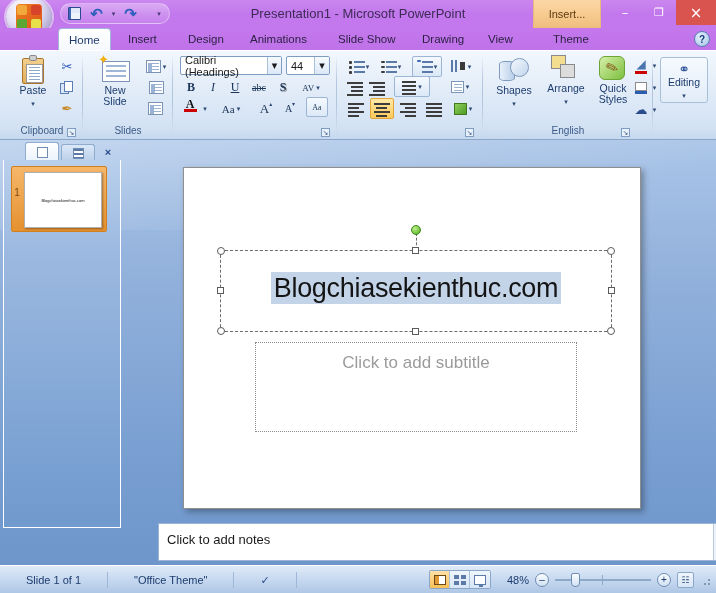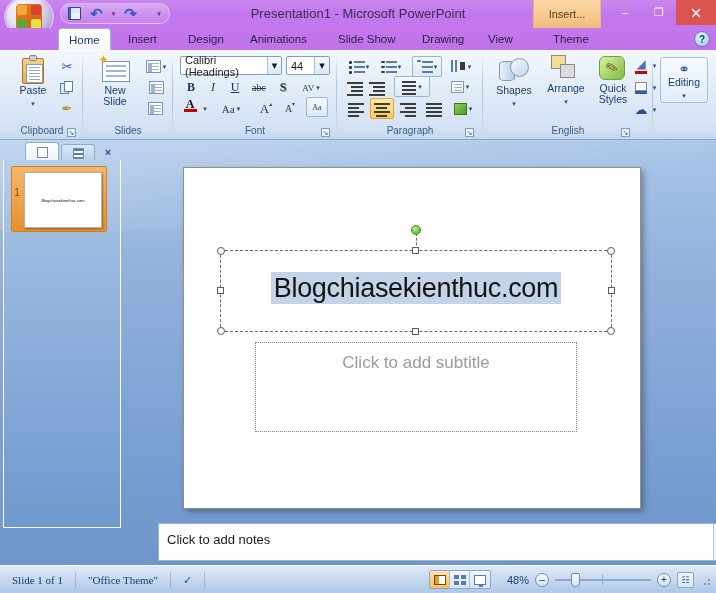--- a/index.html
+++ b/index.html
@@ -296,22 +296,22 @@
   .sb-arrow.up { top:0; }
   .sb-arrow.dn { bottom:0; }
 
   
   .statusbar {
     position:absolute; left:0; top:565px; width:716px; height:28px;
     background:linear-gradient(180deg,#dfeaf7 0%,#c4d7ef 55%,#aec7e5 100%);
     border-top:1px solid #ffffff;
     display:flex; align-items:center;
   }
-  .sb-item { font-size:11px; color:#1d3c6e; padding:0 12px; height:18px; line-height:18px;
-    display:flex; align-items:center; gap:5px;font-family:Liberation Serif, serif; }
+  .sb-item { font-size:11px; color:#1d3c6e; padding:0 26px; height:18px; line-height:18px;
+    display:flex; align-items:center; gap:5px; }
   .sb-sep { width:1px; height:16px; background:#9fb7d6; }
   .spell-ico { font-size:11px; color:#2a4c8f; }
   .sb-right { margin-left:auto; display:flex; align-items:center; gap:6px; padding-right:6px; }
   .viewbtns { display:flex; border:1px solid #8aa6c9; border-radius:2px; overflow:hidden; }
   .vbtn { width:20px; height:17px; display:flex; align-items:center; justify-content:center;
     background:linear-gradient(180deg,#f0f6fd,#d7e5f5); border-right:1px solid #a8c0db; cursor:pointer; }
   .vbtn:last-child { border-right:none; }
   .vbtn.on { background:linear-gradient(180deg,#ffe2a8,#f8bf55); }
   .zoomtxt { font-size:11px; color:#1d3c6e; width:32px; text-align:right; }
   .zmbtn { width:14px; height:14px; border-radius:50%;
@@ -515,21 +515,20 @@
           <span class="caret" style="font-size:6px; align-self:flex-start; margin-top:2px">▴</span>
         </div>
         <div class="sm-btn" style="left:102px; top:45px; width:24px">
           <span class="fb" style="font-size:10px">A</span>
           <span class="caret" style="font-size:6px; align-self:flex-start; margin-top:2px">▾</span>
         </div>
         <div class="sm-btn" style="left:130px; top:44px; width:22px; height:20px; border:1px solid #9db5d4; background:linear-gradient(180deg,#f4f9fe,#dde9f7)">
           <span class="fb" style="font-size:8px">Aa</span>
         </div>
       </div>
-      <div class="grp-label">Font</div>
       <div class="dlg-launch" style="right:4px">↘</div>
     </div>
     <div class="grp-div" style="left:336px"></div>
 
     <div class="grp" style="left:340px; width:140px">
       <div class="grp-body">
         <div class="sm-btn" style="left:4px; top:3px; width:30px">
           <div class="list-ico">
             <em style="top:1px"></em>
               <i style="top:1px"></i>
@@ -631,21 +630,20 @@
               <i></i>
               <i></i>
               <i></i>
             </div>
         </div>
         <div class="sm-btn" style="left:108px; top:45px; width:30px">
           <div class="mini-sheet" style="width:13px;height:12px;background:linear-gradient(135deg,#8fd05a,#4f9a27);border-color:#3e7a1d"></div>
           <span class="caret" style="margin-left:2px">▾</span>
         </div>
       </div>
-      <div class="grp-label">Paragraph</div>
       <div class="dlg-launch" style="right:6px">↘</div>
     </div>
     <div class="grp-div" style="left:482px"></div>
 
     <div class="grp" style="left:486px; width:164px">
       <div class="grp-body">
         <div class="big-btn" style="left:2px; top:2px; width:52px">
           <div class="shapes-ico">
             <div class="sh-cyl"></div>
               <div class="sh-circ"></div>

